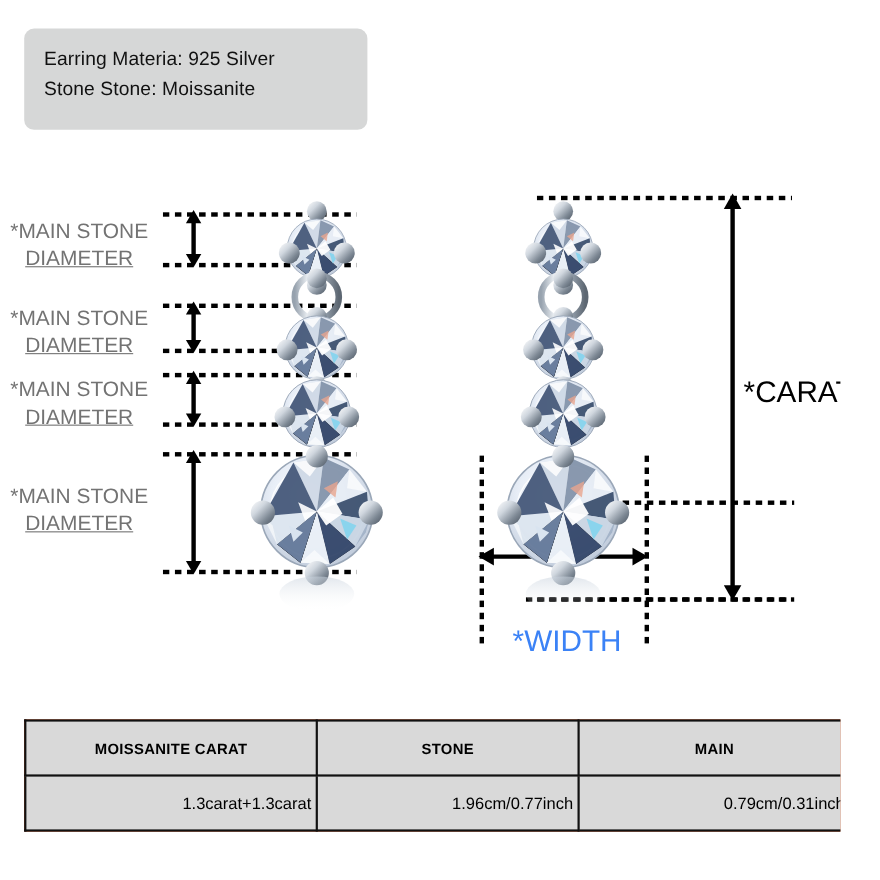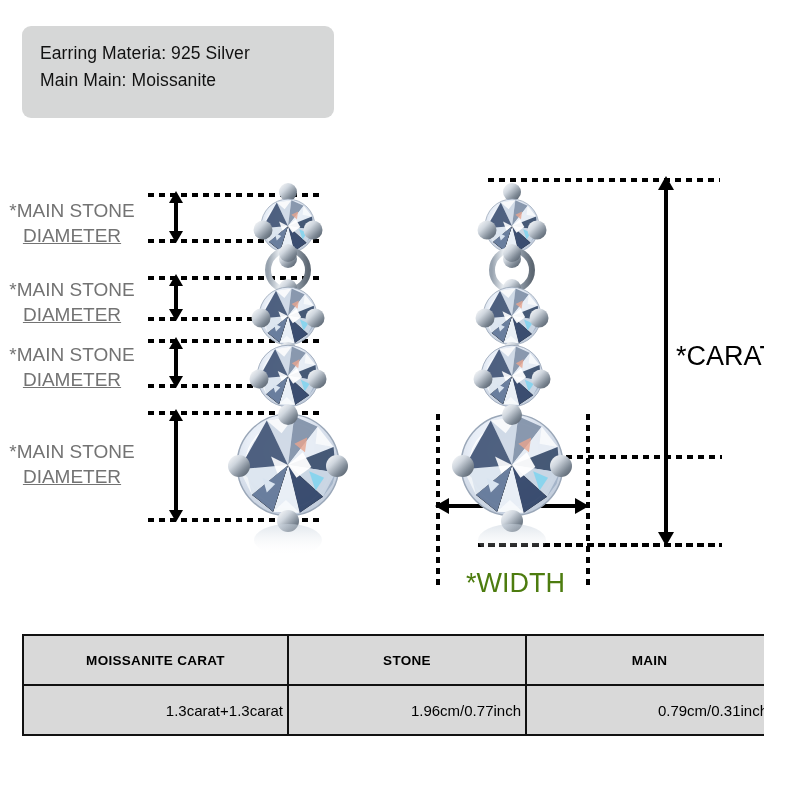--- a/index.html
+++ b/index.html
@@ -53,21 +53,21 @@
     top: 341px;
     font-size: 27px;
     color: #000000;
     white-space: nowrap;
   }
   #width-label {
     position: absolute;
     left: 466px;
     top: 568px;
     font-size: 27px;
-    color: #4d7c0f;
+    color: #3b82f6;
     white-space: nowrap;
   }
 
   
   .hdots {
     position: absolute;
     height: 4px;
     background-image: linear-gradient(to right, #000 0 6px, transparent 6px 11px);
     background-size: 11px 4px;
     background-repeat: repeat-x;
@@ -86,21 +86,21 @@
   .varrow svg, .harrow svg { display: block; }
 
   
   .earring { position: absolute; }
   .earring svg { display: block; }
 
   
   #spec-table {
     position: absolute;
     left: 22px;
-    top: 634px;
+    top: 654px;
     width: 750px;
     border-collapse: collapse;
     background: #c2410c;
     table-layout: fixed;
   }
   #spec-table td {
     border: 2px solid #111111;
     background: #d9d9d9;
     text-align: center;
     color: #000000;
@@ -121,21 +121,21 @@
   #spec-table col.c2 { width: 238px; }
   #spec-table col.c3 { width: 247px; }
 </style>
 </head>
 <body>
 
 <div id="page">
 
   <div id="info-box">
     <div class="info-line">Earring Materia: 925 Silver</div>
-    <div class="info-line">Main Main: Moissanite</div>
+    <div class="info-line">Stone Stone: Moissanite</div>
   </div>
 
   <div class="hdots" style="left:148px; top:193px; width:176px;"></div>
   <div class="hdots" style="left:148px; top:239px; width:176px;"></div>
   <div class="hdots" style="left:148px; top:276px; width:176px;"></div>
   <div class="hdots" style="left:148px; top:317px; width:176px;"></div>
   <div class="hdots" style="left:148px; top:339px; width:176px;"></div>
   <div class="hdots" style="left:148px; top:384px; width:176px;"></div>
   <div class="hdots" style="left:148px; top:411px; width:176px;"></div>
   <div class="hdots" style="left:148px; top:518px; width:176px;"></div>

